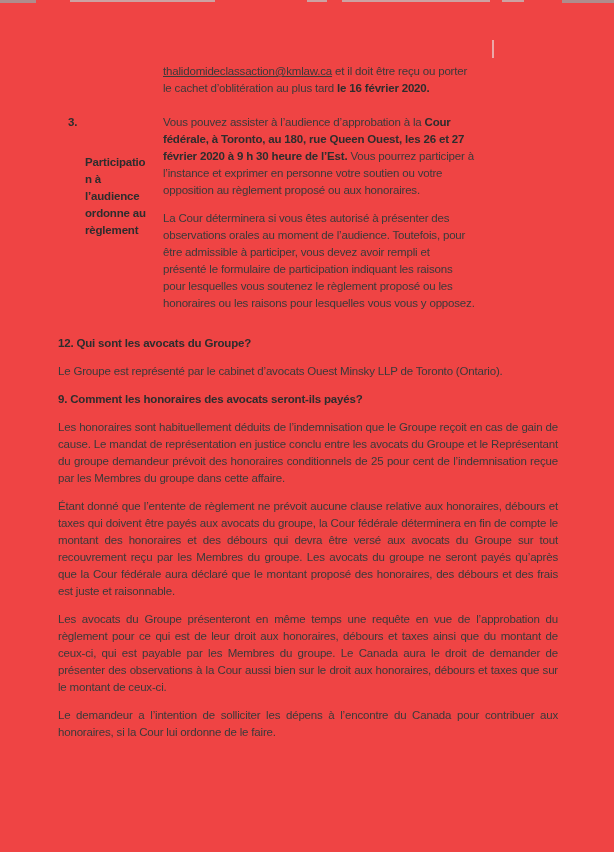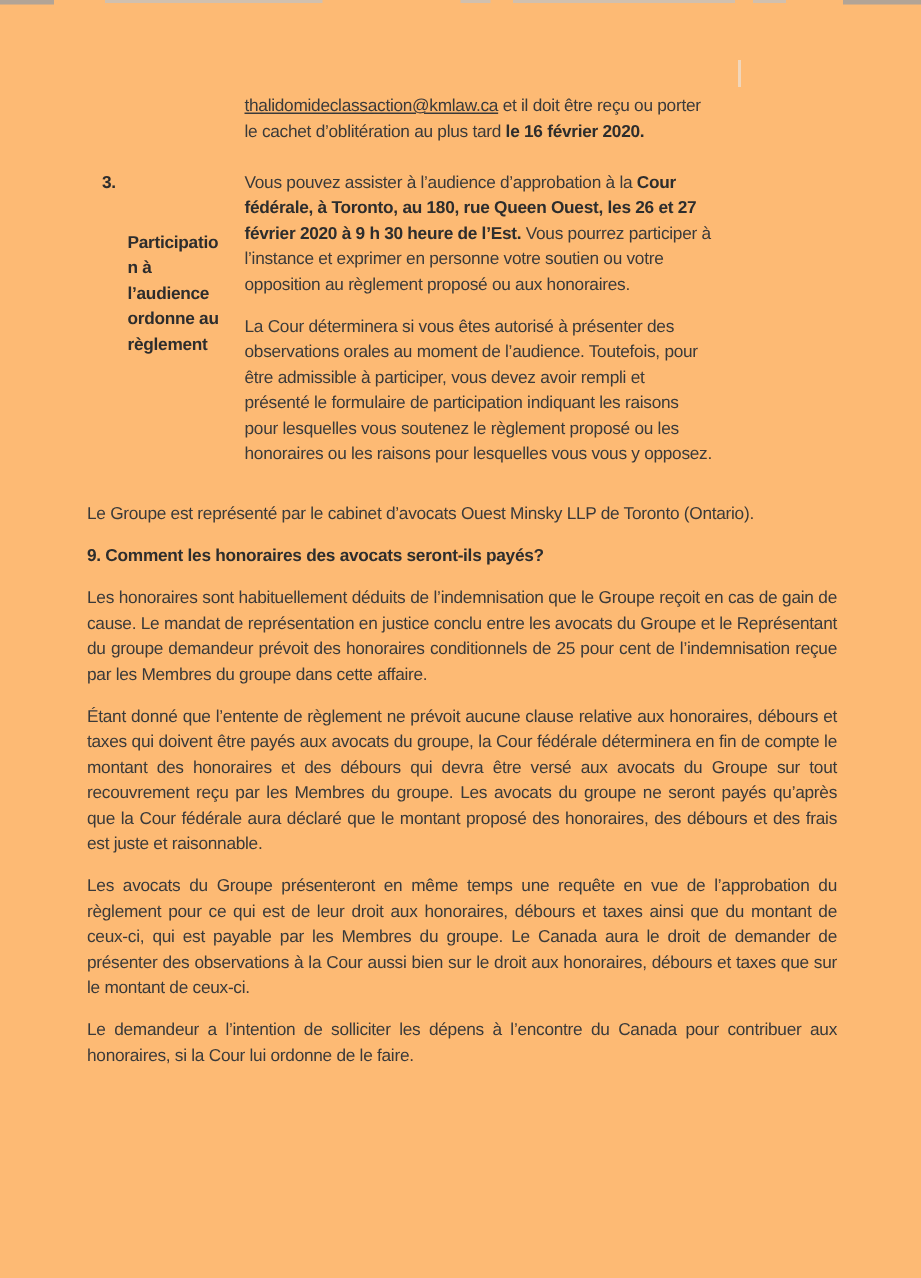--- a/index.html
+++ b/index.html
@@ -4,21 +4,21 @@
 <style>
   html, body {
     margin: 0;
     padding: 0;
     background: #ffffff;
   }
   .page {
     position: relative;
     width: 614px;
     height: 852px;
-    background: #fdba74;
+    background: #ef4444;
     overflow: hidden;
     font-family: "Liberation Sans", "DejaVu Sans", sans-serif;
     font-size: 11.5px;
     letter-spacing: -0.18px;
     line-height: 17px;
     color: #3a3a3a;
     box-sizing: border-box;
   }
   .scan-dash {
     position: absolute;
@@ -97,20 +97,21 @@
           <div>l’audience</div>
           <div>ordonne au</div>
           <div>règlement</div>
         </div>
       <div class="item3-body">
         <p><span>Vous pouvez assister à l’audience d’approbation à la </span><span class="b">Cour fédérale, à Toronto, au 180, rue Queen Ouest, les 26 et 27 février 2020 à 9 h 30 heure de l’Est.</span><span> Vous pourrez participer à l’instance et exprimer en personne votre soutien ou votre opposition au règlement proposé ou aux honoraires.</span></p>
         <p><span>La Cour déterminera si vous êtes autorisé à présenter des observations orales au moment de l’audience. Toutefois, pour être admissible à participer, vous devez avoir rempli et présenté le formulaire de participation indiquant les raisons pour lesquelles vous soutenez le règlement proposé ou les honoraires ou les raisons pour lesquelles vous vous y opposez.</span></p>
       </div>
     </div>
 
+    <div class="q-heading">12. Qui sont les avocats du Groupe?</div>
     <p>Le Groupe est représenté par le cabinet d’avocats Ouest Minsky LLP de Toronto (Ontario).</p>
 
     <div class="q-heading">9. Comment les honoraires des avocats seront-ils payés?</div>
     <p class="para-justify">Les honoraires sont habituellement déduits de l’indemnisation que le Groupe reçoit en cas de gain de cause. Le mandat de représentation en justice conclu entre les avocats du Groupe et le Représentant du groupe demandeur prévoit des honoraires conditionnels de 25 pour cent de l’indemnisation reçue par les Membres du groupe dans cette affaire.</p>
     <p class="para-justify">Étant donné que l’entente de règlement ne prévoit aucune clause relative aux honoraires, débours et taxes qui doivent être payés aux avocats du groupe, la Cour fédérale déterminera en fin de compte le montant des honoraires et des débours qui devra être versé aux avocats du Groupe sur tout recouvrement reçu par les Membres du groupe. Les avocats du groupe ne seront payés qu’après que la Cour fédérale aura déclaré que le montant proposé des honoraires, des débours et des frais est juste et raisonnable.</p>
     <p class="para-justify">Les avocats du Groupe présenteront en même temps une requête en vue de l’approbation du règlement pour ce qui est de leur droit aux honoraires, débours et taxes ainsi que du montant de ceux-ci, qui est payable par les Membres du groupe. Le Canada aura le droit de demander de présenter des observations à la Cour aussi bien sur le droit aux honoraires, débours et taxes que sur le montant de ceux-ci.</p>
     <p class="para-justify">Le demandeur a l’intention de solliciter les dépens à l’encontre du Canada pour contribuer aux honoraires, si la Cour lui ordonne de le faire.</p>
 
   </div>
 </div>

